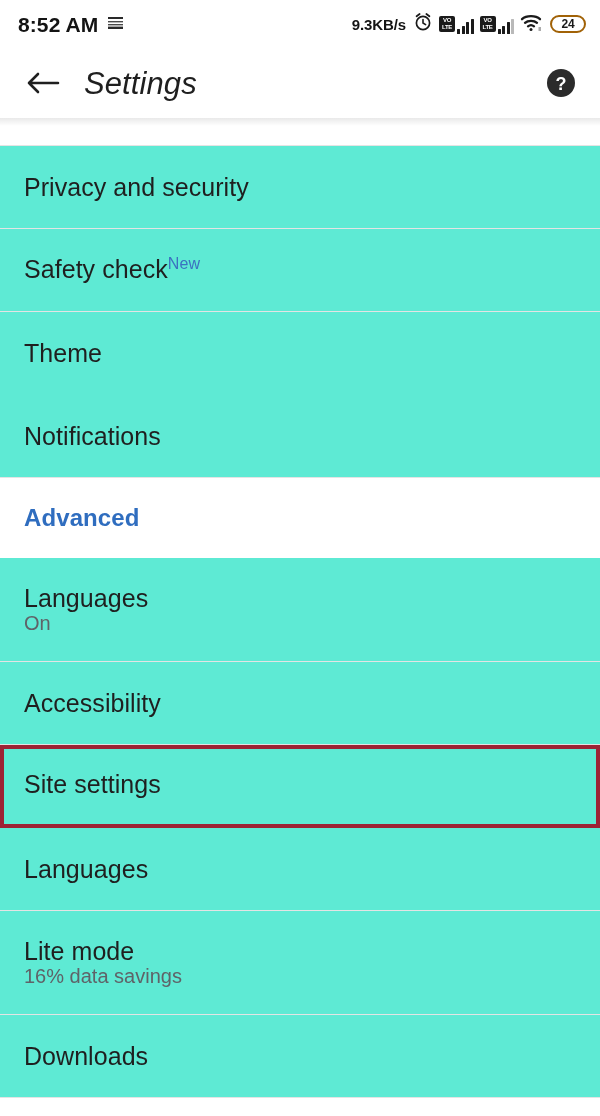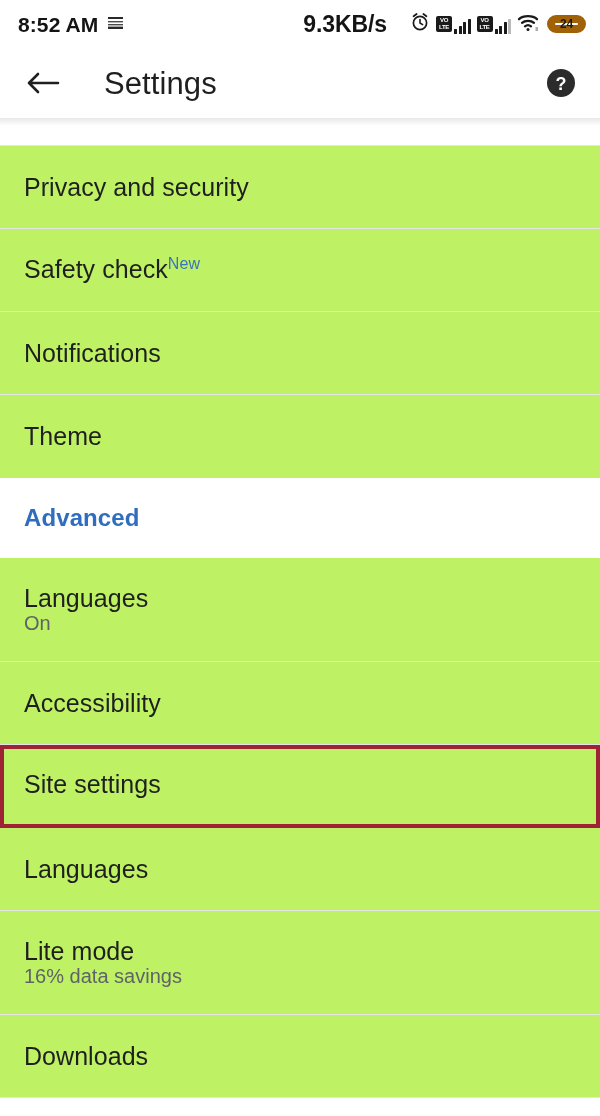--- a/index.html
+++ b/index.html
@@ -43,26 +43,26 @@
     color: #141414;
     line-height: 1;
   }
   .status-right {
     margin-left: auto;
     display: flex;
     align-items: center;
     gap: 6px;
   }
   .net-speed {
-    font-size: 23px;
+    font-size: 15px;
     font-weight: bold;
     color: #141414;
     letter-spacing: -0.1px;
     line-height: 1;
-    margin-right: 17px;
+    margin-right: 1px;
   }
   .sb-icon { display: block; }
 
   
   .signal-group {
     display: flex;
     align-items: flex-end;
     gap: 2px;
     height: 19px;
   }
@@ -92,21 +92,21 @@
     background: #1a1a1a;
     border-radius: 0.5px;
   }
   .bars i:nth-child(1) { height: 5px; }
   .bars i:nth-child(2) { height: 8px; }
   .bars i:nth-child(3) { height: 11.5px; }
   .bars i:nth-child(4) { height: 15px; }
   .bars.dim i:nth-child(4) { background: #b9b9b9; }
 
   .battery-pill {
-    border: 8px solid #a16207;
+    border: 2px solid #a16207;
     border-radius: 9px;
     height: 18px;
     min-width: 36px;
     padding: 0 5px;
     display: flex;
     align-items: center;
     justify-content: center;
     font-size: 12px;
     font-weight: bold;
     color: #1a1a1a;
@@ -126,23 +126,24 @@
     width: 40px;
     height: 40px;
     display: flex;
     align-items: center;
     justify-content: flex-start;
     cursor: pointer;
   }
   .toolbar-title {
     font-size: 31px;
     color: #1f1f1f;
-    margin-left: 38px;
+    margin-left: 18px;
     letter-spacing: 0.1px;
     line-height: 1;
+    font-style: italic;
   }
   .help-btn {
     margin-left: auto;
     width: 34px;
     height: 34px;
     display: flex;
     align-items: center;
     justify-content: center;
     cursor: pointer;
   }
@@ -162,21 +163,21 @@
   .settings-list {
     background: #ffffff;
   }
   .row {
     position: relative;
     padding: 0 24px;
     display: flex;
     flex-direction: column;
     justify-content: center;
     border-bottom: 1px solid #e4e4e4;
-    background: #bef264;
+    background: #5eead4;
     cursor: pointer;
   }
   .row.single { height: 83px; }
   .row.double { height: 104px; }
   .row.no-divider { border-bottom: none; }
 
   .row-title {
     font-size: 25px;
     color: #1f1f1f;
     line-height: 1.15;
@@ -299,25 +300,25 @@
   <div class="toolbar-shadow"></div>
   <div class="top-gap"></div>
 
   <div class="settings-list" id="settings-list">
       <div class="row single">
         <div class="row-title"><span>Privacy and security</span></div>
       </div>
       <div class="row single">
         <div class="row-title"><span>Safety check</span><span class="new-badge">New</span></div>
       </div>
-      <div class="row single">
-        <div class="row-title"><span>Notifications</span></div>
-      </div>
       <div class="row single no-divider">
         <div class="row-title"><span>Theme</span></div>
+      </div>
+      <div class="row single">
+        <div class="row-title"><span>Notifications</span></div>
       </div>
       <div class="section-header">
         <span class="section-header-label">Advanced</span>
       </div>
       <div class="row double">
         <div class="row-title"><span>Languages</span></div>
         <div class="row-sub">On</div>
       </div>
       <div class="row single">
         <div class="row-title"><span>Accessibility</span></div>

